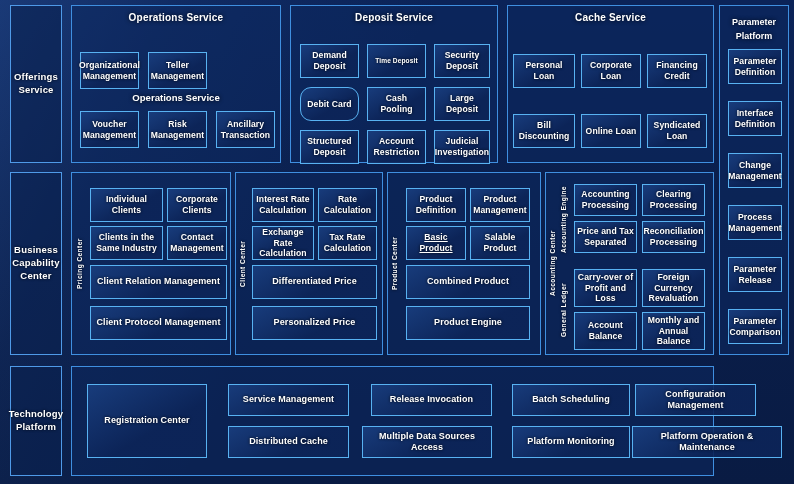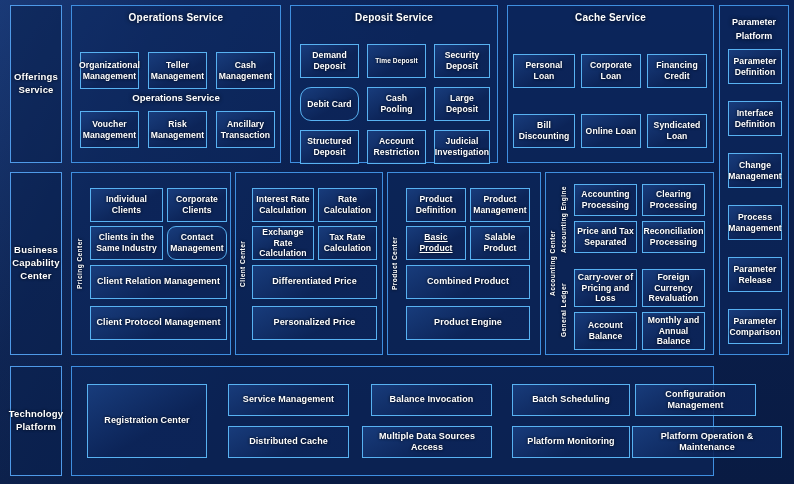--- a/index.html
+++ b/index.html
@@ -89,21 +89,20 @@
     <div class="leaf" style="position:absolute;left:8px;top:251px;width:54px;height:35px;">Parameter Release</div>
     <div class="leaf" style="position:absolute;left:8px;top:303px;width:54px;height:35px;">Parameter Comparison</div>
   </div>
 
   <div class="sidelabel" style="position:absolute;left:10px;top:5px;width:52px;height:158px;">Offerings Service</div>
 
   <div class="panel" style="position:absolute;left:71px;top:5px;width:210px;height:158px;">
     <div class="grouptitle">Operations Service</div>
     <div class="leaf" style="position:absolute;left:8px;top:46px;width:59px;height:37px;">Organizational Management</div>
     <div class="leaf" style="position:absolute;left:76px;top:46px;width:59px;height:37px;">Teller Management</div>
-    <div class="leaf" style="position:absolute;left:144px;top:46px;width:59px;height:37px;">Cash Management</div>
     <div class="ghost" style="left:0;right:0;top:86px;text-align:center;">Operations Service</div>
     <div class="leaf" style="position:absolute;left:8px;top:105px;width:59px;height:37px;">Voucher Management</div>
     <div class="leaf" style="position:absolute;left:76px;top:105px;width:59px;height:37px;">Risk Management</div>
     <div class="leaf" style="position:absolute;left:144px;top:105px;width:59px;height:37px;">Ancillary Transaction</div>
   </div>
 
   <div class="panel" style="position:absolute;left:290px;top:5px;width:208px;height:158px;">
     <div class="grouptitle">Deposit Service</div>
     <div class="leaf" style="position:absolute;left:9px;top:38px;width:59px;height:34px;">Demand Deposit</div>
     <div class="leaf small" style="position:absolute;left:76px;top:38px;width:59px;height:34px;">Time Deposit</div>
@@ -126,21 +125,21 @@
     <div class="leaf" style="position:absolute;left:139px;top:108px;width:60px;height:34px;">Syndicated Loan</div>
   </div>
 
   <div class="sidelabel" style="position:absolute;left:10px;top:172px;width:52px;height:183px;">Business Capability Center</div>
 
   <div class="panel" style="position:absolute;left:71px;top:172px;width:160px;height:183px;">
     <div class="vlabel" style="left:2px;top:0;bottom:0;width:11px;">Pricing Center</div>
     <div class="leaf" style="position:absolute;left:18px;top:15px;width:73px;height:34px;">Individual Clients</div>
     <div class="leaf" style="position:absolute;left:95px;top:15px;width:60px;height:34px;">Corporate Clients</div>
     <div class="leaf" style="position:absolute;left:18px;top:53px;width:73px;height:34px;">Clients in the Same Industry</div>
-    <div class="leaf" style="position:absolute;left:95px;top:53px;width:60px;height:34px;border-radius:9px;">Contact Management</div>
+    <div class="leaf" style="position:absolute;left:95px;top:53px;width:60px;height:34px;">Contact Management</div>
     <div class="leaf wide" style="position:absolute;left:18px;top:92px;width:137px;height:34px;">Client Relation Management</div>
     <div class="leaf wide" style="position:absolute;left:18px;top:133px;width:137px;height:34px;">Client Protocol Management</div>
   </div>
 
   <div class="panel" style="position:absolute;left:235px;top:172px;width:148px;height:183px;">
     <div class="vlabel" style="left:1px;top:0;bottom:0;width:11px;">Client Center</div>
     <div class="leaf" style="position:absolute;left:16px;top:15px;width:62px;height:34px;">Interest Rate Calculation</div>
     <div class="leaf" style="position:absolute;left:82px;top:15px;width:59px;height:34px;">Rate Calculation</div>
     <div class="leaf" style="position:absolute;left:16px;top:53px;width:62px;height:34px;">Exchange Rate Calculation</div>
     <div class="leaf" style="position:absolute;left:82px;top:53px;width:59px;height:34px;">Tax Rate Calculation</div>
@@ -164,34 +163,34 @@
     <div style="position:absolute;left:12px;top:4px;width:155px;height:86px;">
       <div class="vlabel" style="left:0;top:0;bottom:0;width:11px;">Accounting Engine</div>
       <div class="leaf" style="position:absolute;left:16px;top:7px;width:63px;height:32px;">Accounting Processing</div>
       <div class="leaf" style="position:absolute;left:84px;top:7px;width:63px;height:32px;">Clearing Processing</div>
       <div class="leaf" style="position:absolute;left:16px;top:44px;width:63px;height:32px;">Price and Tax Separated</div>
       <div class="leaf" style="position:absolute;left:84px;top:44px;width:63px;height:32px;">Reconciliation Processing</div>
     </div>
 
     <div style="position:absolute;left:12px;top:94px;width:155px;height:86px;">
       <div class="vlabel" style="left:0;top:0;bottom:0;width:11px;">General Ledger</div>
-      <div class="leaf" style="position:absolute;left:16px;top:2px;width:63px;height:38px;">Carry-over of Pricing and Loss</div>
+      <div class="leaf" style="position:absolute;left:16px;top:2px;width:63px;height:38px;">Carry-over of Profit and Loss</div>
       <div class="leaf" style="position:absolute;left:84px;top:2px;width:63px;height:38px;">Foreign Currency Revaluation</div>
       <div class="leaf" style="position:absolute;left:16px;top:45px;width:63px;height:38px;">Account Balance</div>
       <div class="leaf" style="position:absolute;left:84px;top:45px;width:63px;height:38px;">Monthly and Annual Balance</div>
     </div>
   </div>
 
   <div class="sidelabel" style="position:absolute;left:10px;top:366px;width:52px;height:110px;">Technology Platform</div>
 
   <div class="panel" style="position:absolute;left:71px;top:366px;width:643px;height:110px;">
     <div class="leaf wide" style="position:absolute;left:15px;top:17px;width:120px;height:74px;">Registration Center</div>
 
     <div class="leaf wide" style="position:absolute;left:156px;top:17px;width:121px;height:32px;">Service Management</div>
-    <div class="leaf wide" style="position:absolute;left:299px;top:17px;width:121px;height:32px;">Balance Invocation</div>
+    <div class="leaf wide" style="position:absolute;left:299px;top:17px;width:121px;height:32px;">Release Invocation</div>
     <div class="leaf wide" style="position:absolute;left:440px;top:17px;width:118px;height:32px;">Batch Scheduling</div>
     <div class="leaf wide" style="position:absolute;left:563px;top:17px;width:121px;height:32px;">Configuration Management</div>
 
     <div class="leaf wide" style="position:absolute;left:156px;top:59px;width:121px;height:32px;">Distributed Cache</div>
     <div class="leaf wide" style="position:absolute;left:290px;top:59px;width:130px;height:32px;">Multiple Data Sources Access</div>
     <div class="leaf wide" style="position:absolute;left:440px;top:59px;width:118px;height:32px;">Platform Monitoring</div>
     <div class="leaf wide" style="position:absolute;left:560px;top:59px;width:150px;height:32px;">Platform Operation &amp; Maintenance</div>
   </div>
 
 </div>

